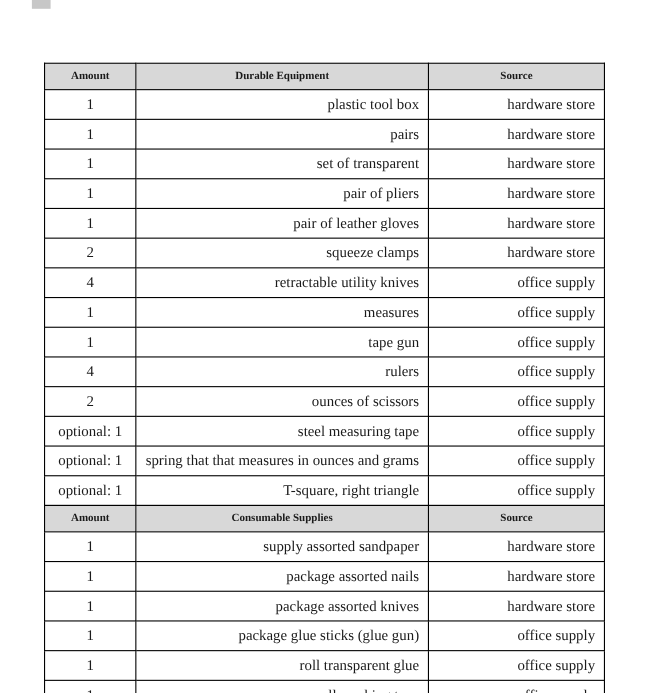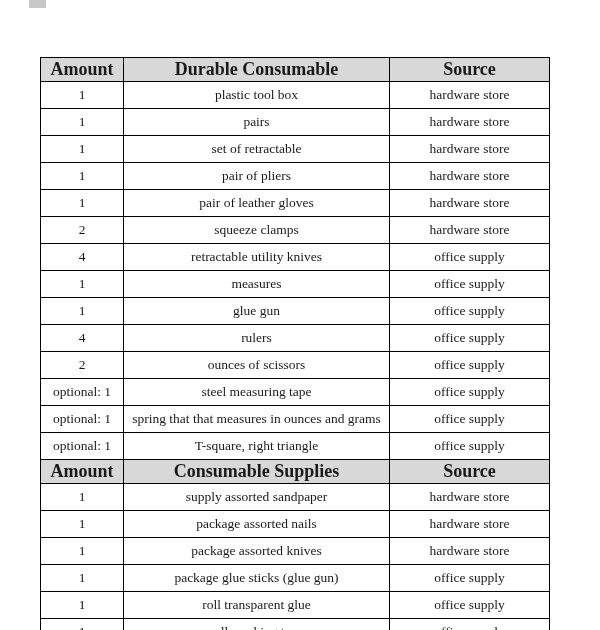--- a/index.html
+++ b/index.html
@@ -46,29 +46,29 @@
   .doc-table th,
   .doc-table td {
     border: 1px solid var(--border, #000000);
     overflow: hidden;
     white-space: nowrap;
   }
   .doc-table th {
     height: 23px;
     background: var(--header-bg, #d8d8d8);
     font-weight: bold;
-    font-size: 18px;
+    font-size: 10px;
     text-align: center;
     padding: 0 4px;
   }
   .doc-table td {
     height: 26px;
     font-size: 13.5px;
     padding: 0 8px;
-    text-align: center;
+    text-align: right;
     vertical-align: middle;
   }
   .doc-table td.amount {
     text-align: center;
     padding: 0 2px;
   }
 </style>
 </head>
 <body>
 
@@ -80,38 +80,38 @@
 
     <table class="doc-table">
       <colgroup>
         <col style="width:83px">
         <col style="width:266px">
         <col style="width:160px">
       </colgroup>
       <thead>
         <tr>
             <th>Amount</th>
-            <th>Durable Consumable</th>
+            <th>Durable Equipment</th>
             <th>Source</th>
           </tr>
       </thead>
       <tbody>
           <tr>
             <td class="amount">1</td>
             <td>plastic tool box</td>
             <td>hardware store</td>
           </tr>
           <tr>
             <td class="amount">1</td>
             <td>pairs</td>
             <td>hardware store</td>
           </tr>
           <tr>
             <td class="amount">1</td>
-            <td>set of retractable</td>
+            <td>set of transparent</td>
             <td>hardware store</td>
           </tr>
           <tr>
             <td class="amount">1</td>
             <td>pair of pliers</td>
             <td>hardware store</td>
           </tr>
           <tr>
             <td class="amount">1</td>
             <td>pair of leather gloves</td>
@@ -127,21 +127,21 @@
             <td>retractable utility knives</td>
             <td>office supply</td>
           </tr>
           <tr>
             <td class="amount">1</td>
             <td>measures</td>
             <td>office supply</td>
           </tr>
           <tr>
             <td class="amount">1</td>
-            <td>glue gun</td>
+            <td>tape gun</td>
             <td>office supply</td>
           </tr>
           <tr>
             <td class="amount">4</td>
             <td>rulers</td>
             <td>office supply</td>
           </tr>
           <tr>
             <td class="amount">2</td>
             <td>ounces of scissors</td>

